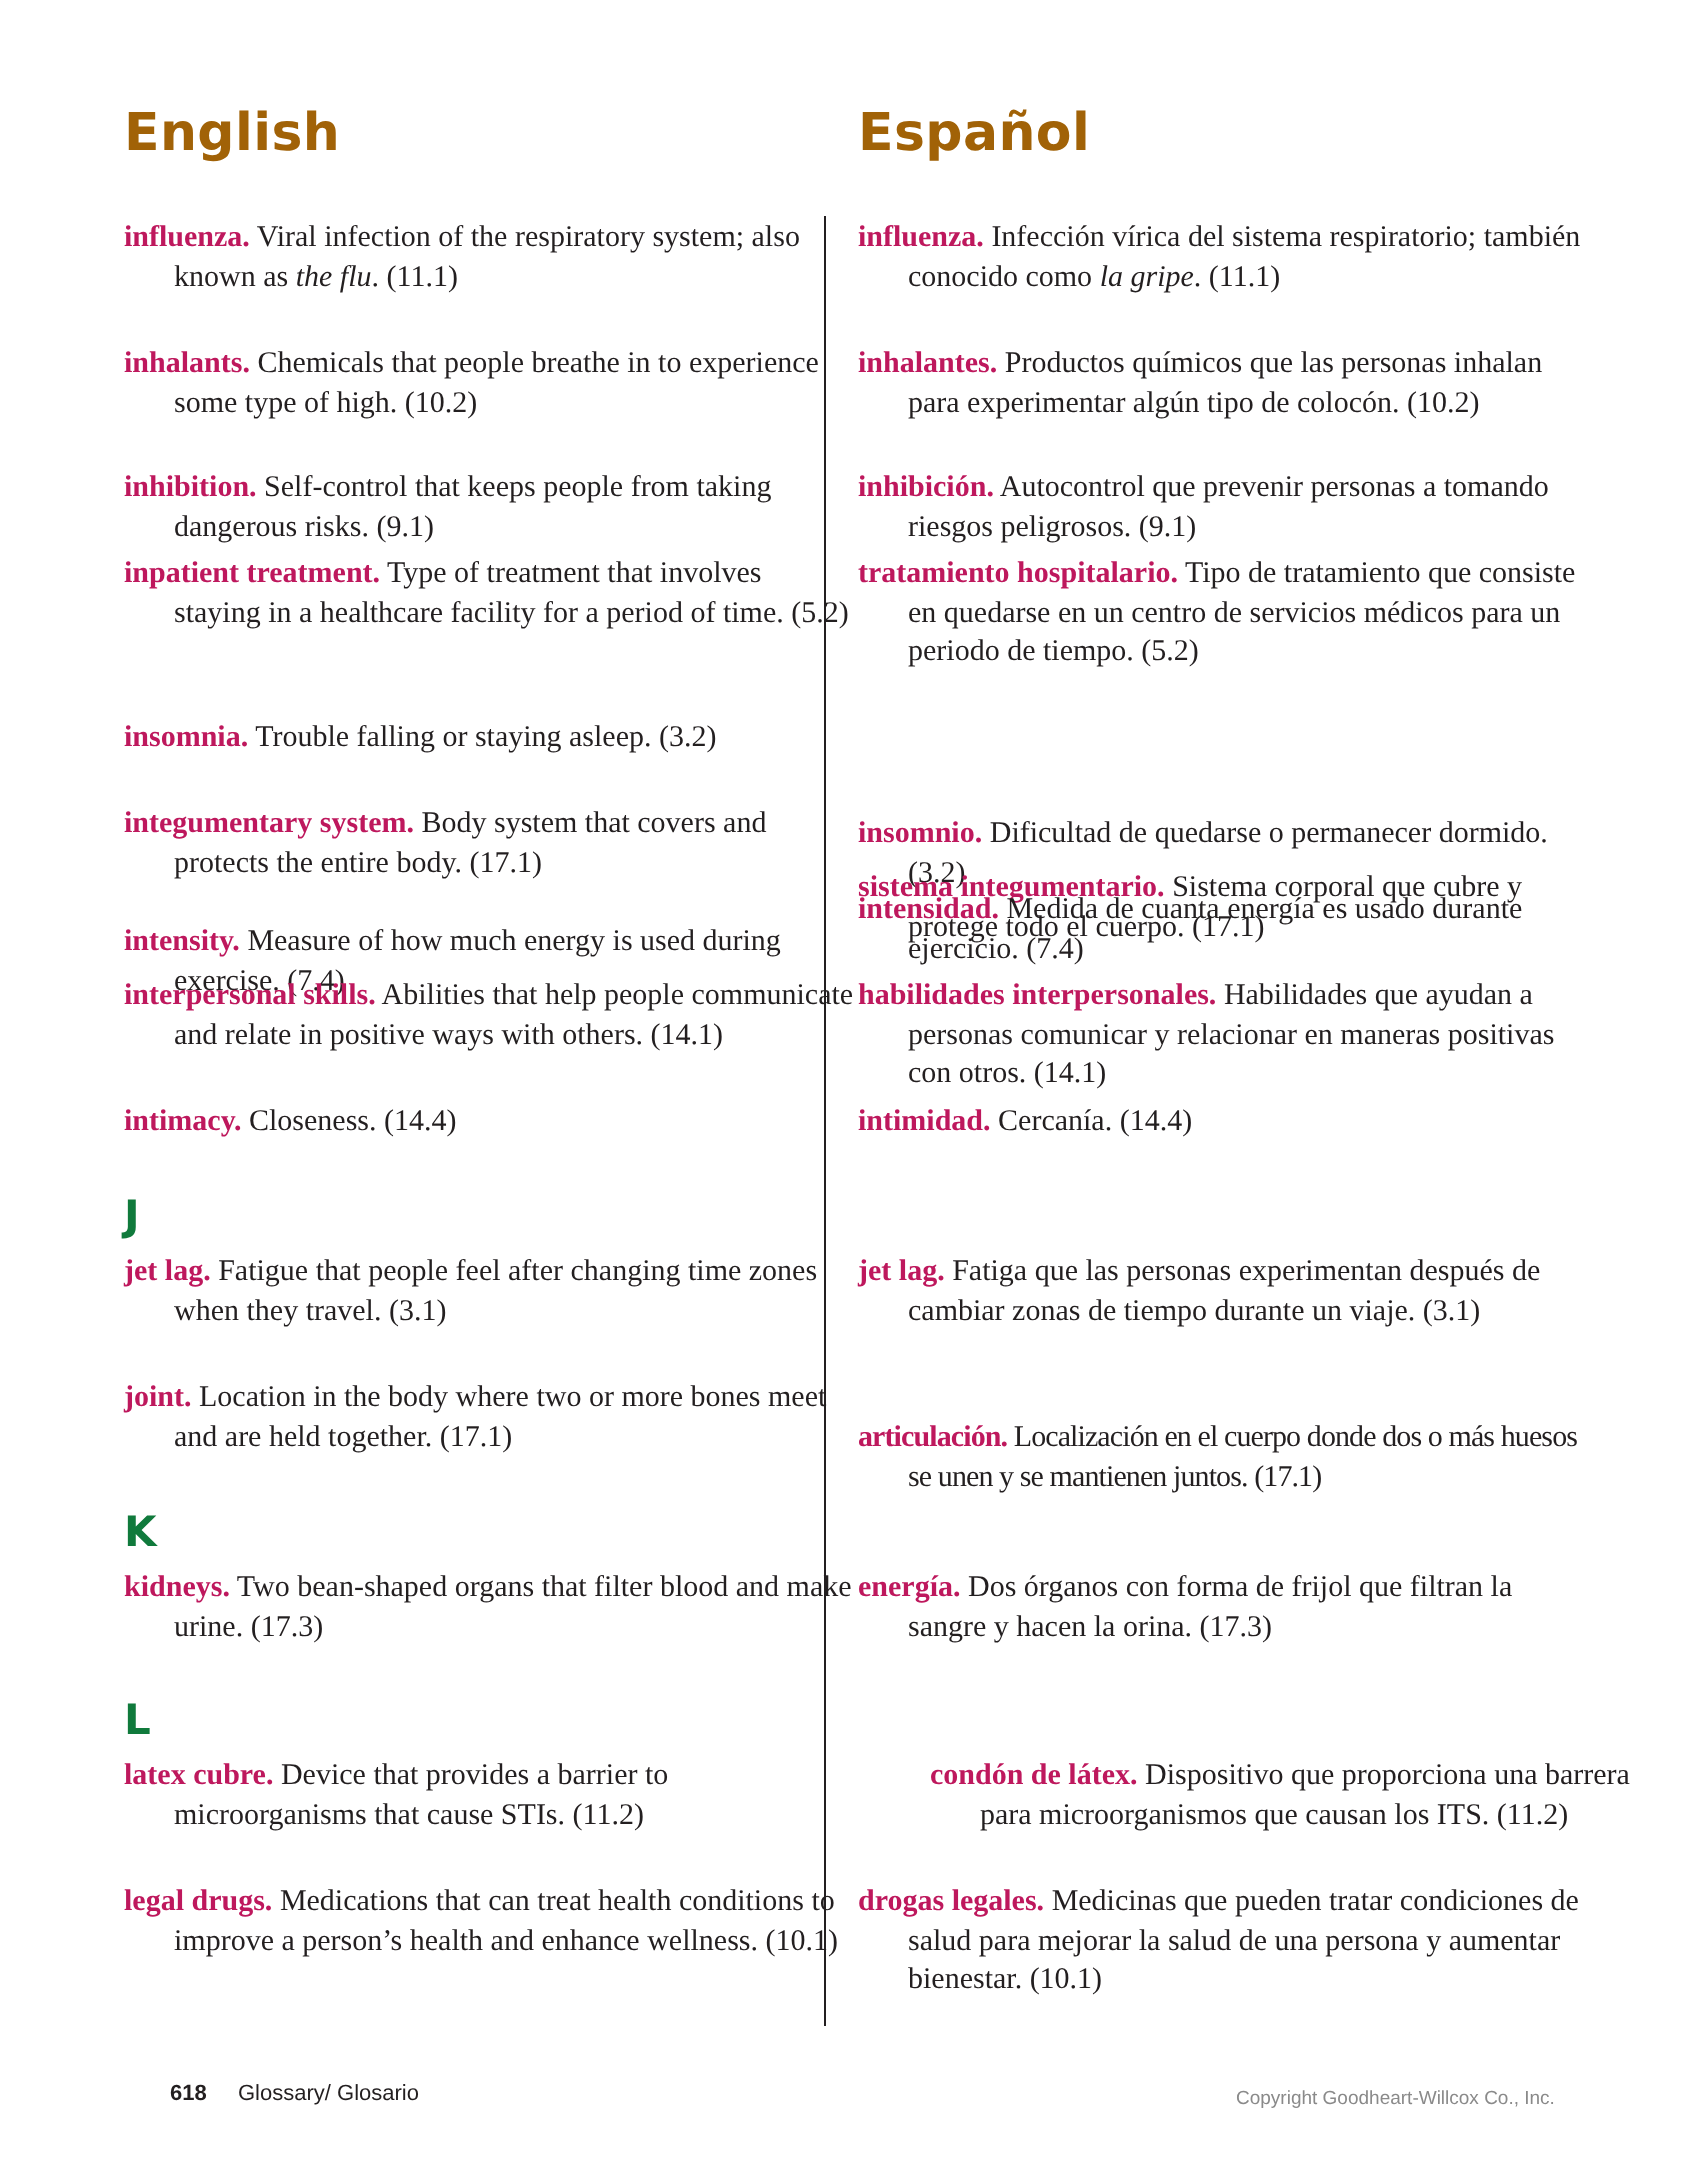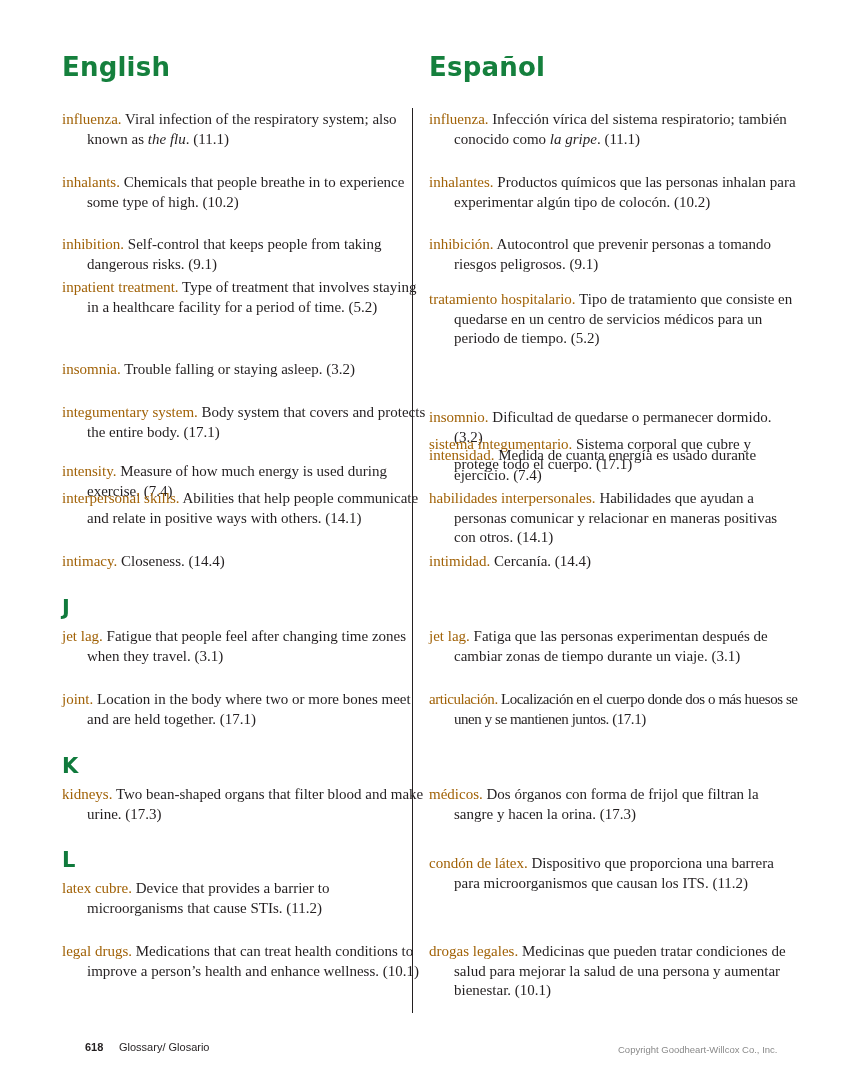--- a/index.html
+++ b/index.html
@@ -1,24 +1,24 @@
 <!DOCTYPE html>
 <html><head>
 <meta charset="utf-8">
 <style>
   html, body { margin:0; padding:0; background:#ffffff; }
   body { width:849px; height:1087px; position:relative; overflow:hidden;
          font-family:"Liberation Serif","DejaVu Serif",serif; color:#231f20; }
   .col-title { position:absolute; top:52px; font-family:"DejaVu Sans","Liberation Sans",sans-serif;
-               font-weight:bold; font-size:26px; color:#15803d; letter-spacing:0.2px; margin:0; }
+               font-weight:bold; font-size:26px; color:#a16207; letter-spacing:0.2px; margin:0; }
   .divider { position:absolute; left:412px; top:108px; width:1px; height:905px; background:#231f20; }
   .entry { position:absolute; font-size:15px; line-height:19.5px; padding-left:25px; text-indent:-25px; }
   .en { left:62px; width:340px; }
   .es { left:429px; width:345px; }
-  .term { color:#a16207; font-weight:normal; }
+  .term { color:#be185d; font-weight:bold; }
   .letter { position:absolute; left:62px; font-family:"DejaVu Sans","Liberation Sans",sans-serif;
             font-weight:bold; font-size:21px; color:#107a3c; }
   .footer { position:absolute; top:1041px; font-family:"Liberation Sans",sans-serif; font-size:11px;padding-left:23px; }
   .pg { left:62px; font-weight:bold; color:#231f20; }
   .sec { left:96px; color:#231f20; }
   .copy { left:595px; color:#8a8a8a; font-size:9.5px; top:1044px; }
   .condensed { letter-spacing:-0.45px; }
 </style>
 </head>
 <body>
@@ -45,27 +45,27 @@
 <div class="letter" style="top:754px;">K</div>
 <div class="entry en" style="top:785px;"><span class="term">kidneys.</span><span> Two bean-shaped organs that filter blood and make urine. (17.3)</span></div>
 
 <div class="letter" style="top:848px;">L</div>
 <div class="entry en" style="top:879px;"><span class="term">latex cubre.</span><span> Device that provides a barrier to microorganisms that cause STIs. (11.2)</span></div>
 <div class="entry en" style="top:942px;"><span class="term">legal drugs.</span><span> Medications that can treat health conditions to improve a person’s health and enhance wellness. (10.1)</span></div>
 
 <div class="entry es" style="top:110px;"><span class="term">influenza.</span><span> Infección vírica del sistema respiratorio; también conocido como </span><i>la gripe</i><span>. (11.1)</span></div>
 <div class="entry es" style="top:173px;"><span class="term">inhalantes.</span><span> Productos químicos que las personas inhalan para experimentar algún tipo de colocón. (10.2)</span></div>
 <div class="entry es" style="top:235px;"><span class="term">inhibición.</span><span> Autocontrol que prevenir personas a tomando riesgos peligrosos. (9.1)</span></div>
-<div class="entry es" style="top:278px;margin-top:12px;"><span class="term">tratamiento hospitalario.</span><span> Tipo de tratamiento que consiste en quedarse en un centro de servicios médicos para un periodo de tiempo. (5.2)</span></div>
+<div class="entry es" style="top:278px;"><span class="term">tratamiento hospitalario.</span><span> Tipo de tratamiento que consiste en quedarse en un centro de servicios médicos para un periodo de tiempo. (5.2)</span></div>
 <div class="entry es" style="top:360px;margin-top:48px;"><span class="term">insomnio.</span><span> Dificultad de quedarse o permanecer dormido. (3.2)</span></div>
 <div class="entry es" style="top:403px;margin-top:32px;"><span class="term">sistema integumentario.</span><span> Sistema corporal que cubre y protege todo el cuerpo. (17.1)</span></div>
 <div class="entry es" style="top:446px;"><span class="term">intensidad.</span><span> Medida de cuanta energía es usado durante ejercicio. (7.4)</span></div>
 <div class="entry es" style="top:489px;"><span class="term">habilidades interpersonales.</span><span> Habilidades que ayudan a personas comunicar y relacionar en maneras positivas con otros. (14.1)</span></div>
 <div class="entry es" style="top:552px;"><span class="term">intimidad.</span><span> Cercanía. (14.4)</span></div>
 <div class="entry es" style="top:627px;"><span class="term">jet lag.</span><span> Fatiga que las personas experimentan después de cambiar zonas de tiempo durante un viaje. (3.1)</span></div>
-<div class="entry es condensed" style="top:690px;"><span class="term">articulación.</span><span> Localización en el cuerpo donde dos o más huesos se unen y se mantienen juntos. (17.1)</span></div>
-<div class="entry es" style="top:785px;"><span class="term">médicos.</span><span> Dos órganos con forma de frijol que filtran la sangre y hacen la orina. (17.3)</span></div>
-<div class="entry es" style="top:854px;"><span class="term">condón de látex.</span><span> Dispositivo que proporciona una barrera para microorganismos que causan los ITS. (11.2)</span></div>
+<div class="entry es condensed" style="top:710px;"><span class="term">articulación.</span><span> Localización en el cuerpo donde dos o más huesos se unen y se mantienen juntos. (17.1)</span></div>
+<div class="entry es" style="top:785px;"><span class="term">energía.</span><span> Dos órganos con forma de frijol que filtran la sangre y hacen la orina. (17.3)</span></div>
+<div class="entry es" style="top:879px;margin-left:36px;"><span class="term">condón de látex.</span><span> Dispositivo que proporciona una barrera para microorganismos que causan los ITS. (11.2)</span></div>
 <div class="entry es" style="top:942px;"><span class="term">drogas legales.</span><span> Medicinas que pueden tratar condiciones de salud para mejorar la salud de una persona y aumentar bienestar. (10.1)</span></div>
 
 <div class="footer pg">618</div>
 <div class="footer sec">Glossary/ Glosario</div>
 <div class="footer copy">Copyright Goodheart-Willcox Co., Inc.</div>
 
 </body></html>

